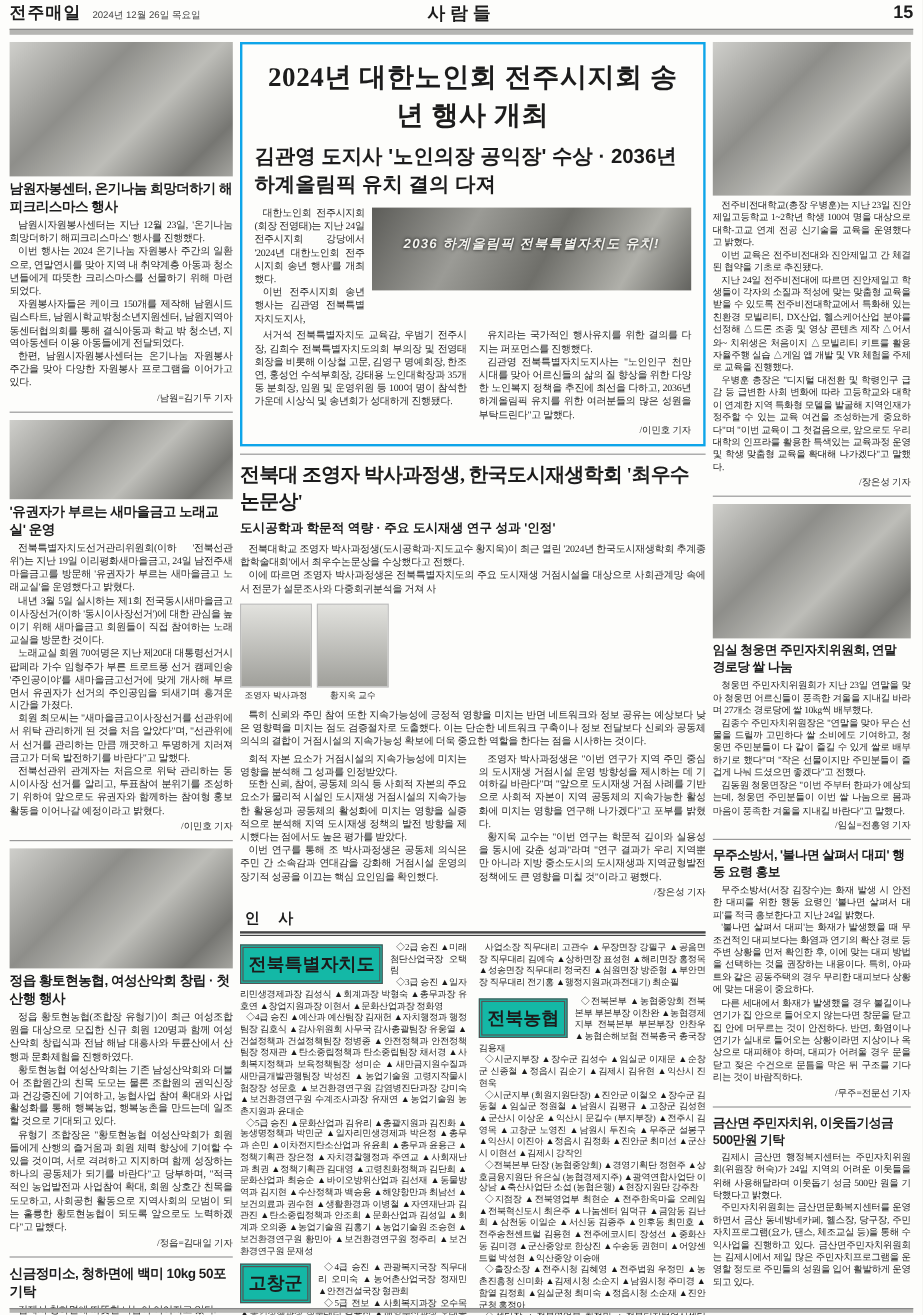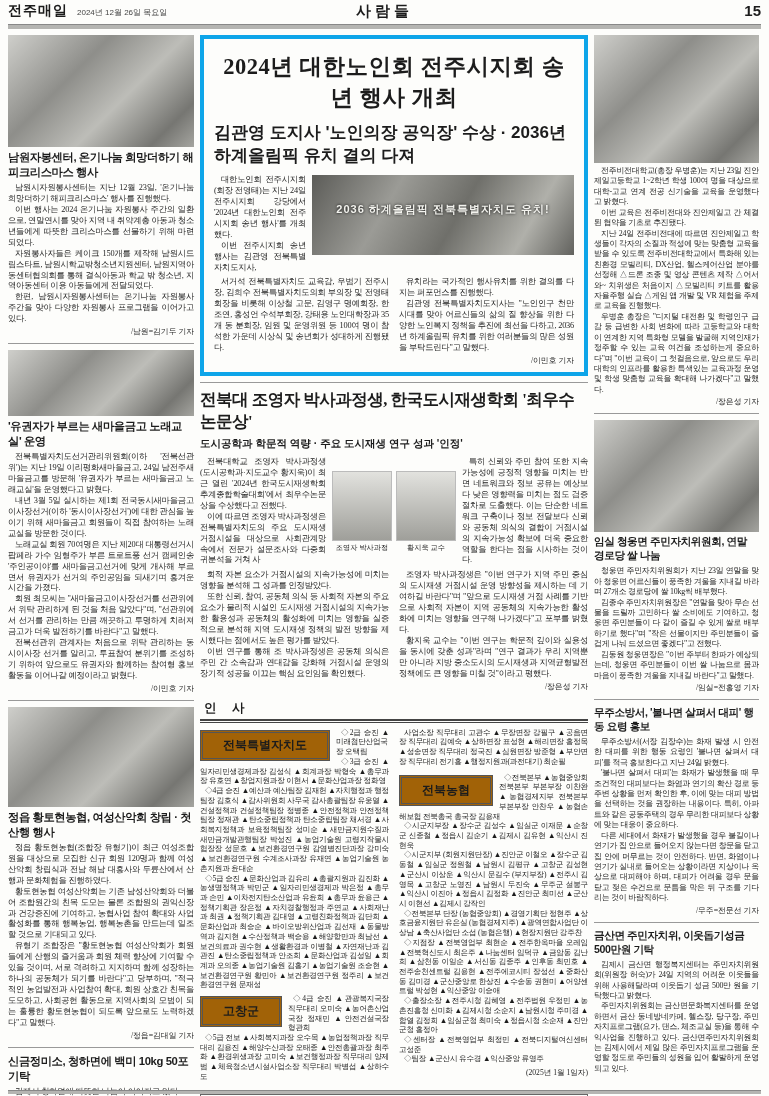--- a/index.html
+++ b/index.html
@@ -20,52 +20,52 @@
   .col-m { width:388px; }
   .col-r { width:165px; }
   
   p { font-size:8.3px; line-height:1.32; text-align:justify; text-indent:7px; letter-spacing:-0.2px; }
   .byline { font-size:7.8px; text-align:right; margin-top:1px; }
   .ph { width:100%; background:linear-gradient(135deg,#cfcfcb 0%,#8e8e8a 35%,#bdbdb8 60%,#767672 85%,#a5a5a0 100%); margin-bottom:3px; }
   .hl { font-family:"Liberation Sans", sans-serif; font-size:11.3px; font-weight:bold;
         letter-spacing:-0.4px; margin:2px 0 3px 0; }
   .divider { border-top:1px solid #999; margin:6px 0; }
   
-  .mainbox { border:4px solid #0ea5e9; padding:8px 10px 6px 10px; }
+  .mainbox { border:2px solid #0ea5e9; padding:8px 10px 6px 10px; }
   .mainbox h1 { font-family:"Liberation Serif", serif; font-size:22.5px; font-weight:bold; text-align:center;
                 letter-spacing:0.5px; margin:4px 0 8px 0; }
   .mainbox h2 { font-family:"Liberation Sans", sans-serif; font-size:17px; font-weight:bold; margin-bottom:8px;}
   .main-top { display:flex; gap:6px; }
   .mtl, .mtr { width:92px; }
-  .mphoto { flex:1; height:80px; position:relative;
-            background:linear-gradient(120deg,#5c5c58 0%,#9b9b96 30%,#6f6f6a 55%,#b0b0aa 80%,#62625e 100%);}
+  .mphoto { flex:1; height:69px; position:relative;
+            background:linear-gradient(120deg,#5c5c58 0%,#9b9b96 30%,#6f6f6a 55%,#b0b0aa 80%,#62625e 100%);font-style:italic;}
   .mbanner { position:absolute; left:4%; top:34%; width:92%; text-align:center; color:#f3f3ee;
              font-family:"Liberation Sans", sans-serif; font-size:11px; font-weight:bold;
              text-shadow:0 0 3px #000; letter-spacing:1px;}
   .main-bottom { margin-top:4px; columns:2; column-gap:10px; }
   
   .urban h1 { font-size:16.5px; font-weight:bold; font-family:"Liberation Serif", serif;
               letter-spacing:-0.5px; margin:4px 0 4px 0; }
   .urban h2 { font-family:"Liberation Sans", sans-serif; font-size:10.5px; font-weight:bold; margin:0 0 6px 0;}
-  .urb-top { display:flex; gap:6px; }
+  .urb-top { display:flex; gap:6px;flex-direction:column; }
   .utl,.utr { flex:1; }
   .ports { display:flex; gap:4px; align-items:center; }
   .portwrap { width:60px; }
   .portrait { width:60px; height:70px; background:linear-gradient(#e2e2de,#9f9f9a); border:1px solid #bbb;}
   .portcap { font-size:7.2px; text-align:center; font-family:"Liberation Sans", sans-serif; margin-top:2px;}
   .urb-bottom { margin-top:4px; columns:2; column-gap:10px; }
   
   .insa-title { font-family:"Liberation Sans", sans-serif; font-size:12.5px; font-weight:bold;
                 letter-spacing:6px; margin:8px 0 2px 4px;}
   .insa-rule { border-top:2px solid #444; border-bottom:1px solid #444; height:4px; margin-bottom:5px;}
   .insa-cols { display:flex; gap:10px; }
   .insa-col { flex:1; }
   .insa-col p { font-size:7.6px; line-height:1.28; text-indent:5px; }
   .orgbox { float:left; border:3px double #555; font-family:"Liberation Sans", sans-serif;
-            font-size:12px; font-weight:bold; padding:4px 20px; margin:2px 6px 3px 0; background:#a16207;}
+            font-size:15px; font-weight:bold; padding:4px 4px; margin:2px 6px 3px 0; background:#14b8a6;}
   .org-sec { overflow:visible; margin-bottom:4px; }
   .insa-date { font-size:7.6px; text-align:right; margin-top:2px;}
   
   .footerbox { border:1px solid #666; margin-top:8px; padding:4px 8px 3px 8px; font-family:"Liberation Sans", sans-serif;}
   .f-top { display:flex; align-items:center; gap:10px; }
   .f-logo { font-size:19px; font-weight:bold; letter-spacing:2px; font-family:"Liberation Serif", serif; padding:0 8px;}
   .f-reg { font-size:6.8px; color:#333; line-height:1.5; }
   .f-reg2 { font-size:6.8px; color:#333; line-height:1.5; margin-left:18px;}
   
   .col-r p { font-size:7.9px; }

